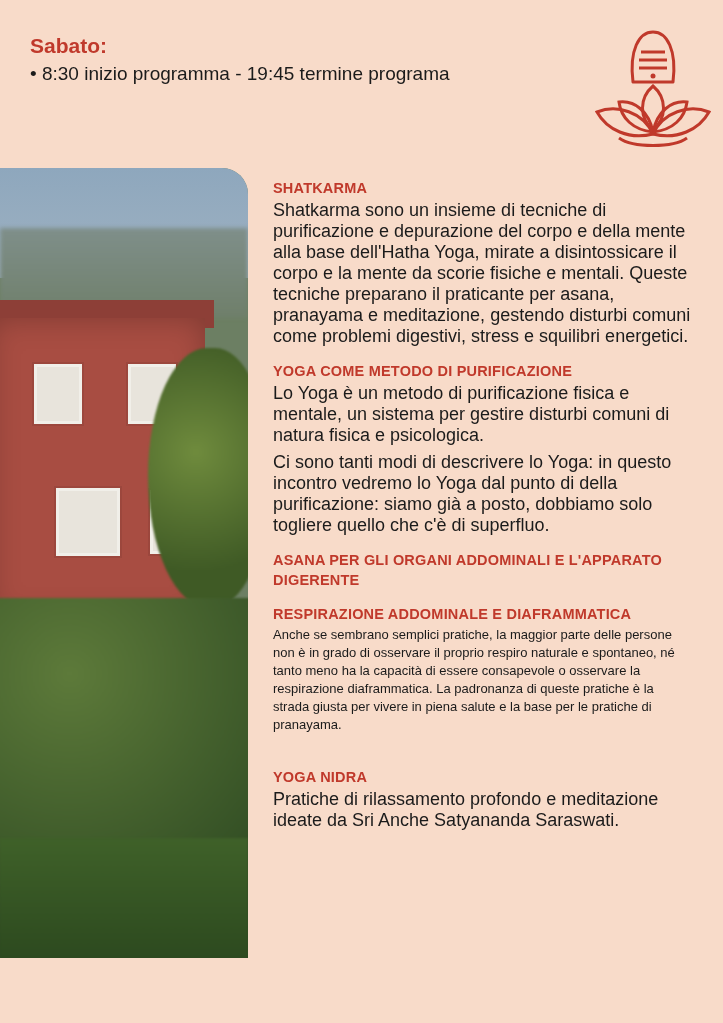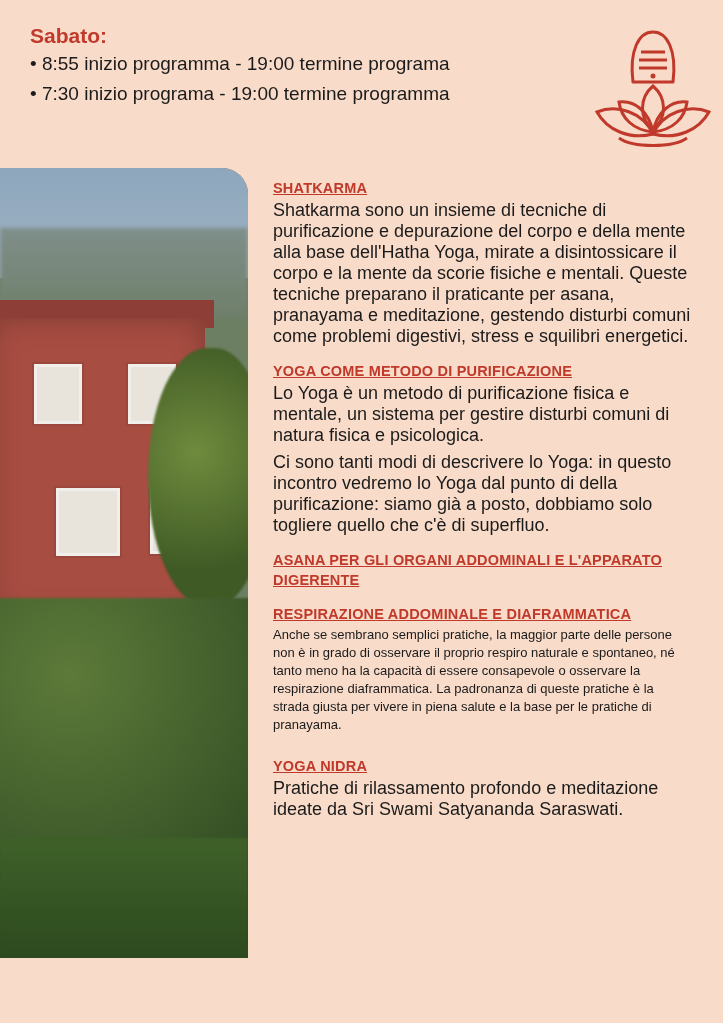--- a/index.html
+++ b/index.html
@@ -12,21 +12,21 @@
     background: #f8dbc9;
     font-family: "Liberation Sans", sans-serif;
     overflow: hidden;
     position: relative;
   }
 
   
   .schedule {
     position: absolute;
     left: 30px;
-    top: 22px;
+    top: 32px;
     width: 540px;
   }
   .sched-day {
     color: #c0392b;
     font-weight: bold;
     font-size: 21px;
     line-height: 28px;
     margin: 0;
   }
   .sched-line {
@@ -126,41 +126,39 @@
     padding-bottom: 2px;
   }
   .section { margin-bottom: 14px; }
   .section-head {
     color: #c0392b;
     font-weight: bold;
     font-size: 14.5px;
     line-height: 20px;
     margin: 0 0 2px 0;
     letter-spacing: .2px;
-    text-decoration: underline;
   }
   .section-body {
     color: #1b1b1b;
     font-size: 18px;
     line-height: 21px;
     margin: 0 0 6px 0;
   }
   .section-body.small {
     font-size: 13px;
     line-height: 18px;
   }
-  .section.gap-top { margin-top: 22px; }
+  .section.gap-top { margin-top: 33px; }
 </style>
 </head>
 <body>
 
 <div class="schedule">
   <p class="sched-day">Sabato:</p>
-  <p class="sched-line">• 8:55 inizio programma - 19:00 termine programa</p>
-  <p class="sched-line">• 7:30 inizio programa - 19:00 termine programma</p>
+  <p class="sched-line">• 8:30 inizio programma - 19:45 termine programa</p>
 </div>
 
 <div class="lotus">
   <svg viewBox="0 0 128 140" width="128" height="140" fill="none" stroke="#c0392b" stroke-width="3">
 
     <path d="M44 68 C40 36 50 18 64 18 C78 18 88 36 84 68 Z" stroke-linejoin="round"></path>
     <line x1="52" y1="38" x2="76" y2="38"></line>
     <line x1="50" y1="46" x2="78" y2="46"></line>
     <line x1="50" y1="54" x2="78" y2="54"></line>
     <circle cx="64" cy="62" r="2.5" fill="#c0392b" stroke="none"></circle>
@@ -208,15 +206,15 @@
     <p class="section-head">ASANA PER GLI ORGANI ADDOMINALI E L'APPARATO DIGERENTE</p>
   </div>
 
   <div class="section">
     <p class="section-head">RESPIRAZIONE ADDOMINALE E DIAFRAMMATICA</p>
     <p class="section-body small">Anche se sembrano semplici pratiche, la maggior parte delle persone non è in grado di osservare il proprio respiro naturale e spontaneo, né tanto meno ha la capacità di essere consapevole o osservare la respirazione diaframmatica. La padronanza di queste pratiche è la strada giusta per vivere in piena salute e la base per le pratiche di pranayama.</p>
   </div>
 
   <div class="section gap-top">
     <p class="section-head">YOGA NIDRA</p>
-    <p class="section-body">Pratiche di rilassamento profondo e meditazione ideate da Sri Swami Satyananda Saraswati.</p>
+    <p class="section-body">Pratiche di rilassamento profondo e meditazione ideate da Sri Anche Satyananda Saraswati.</p>
   </div>
 </div>
 
 </body></html>

